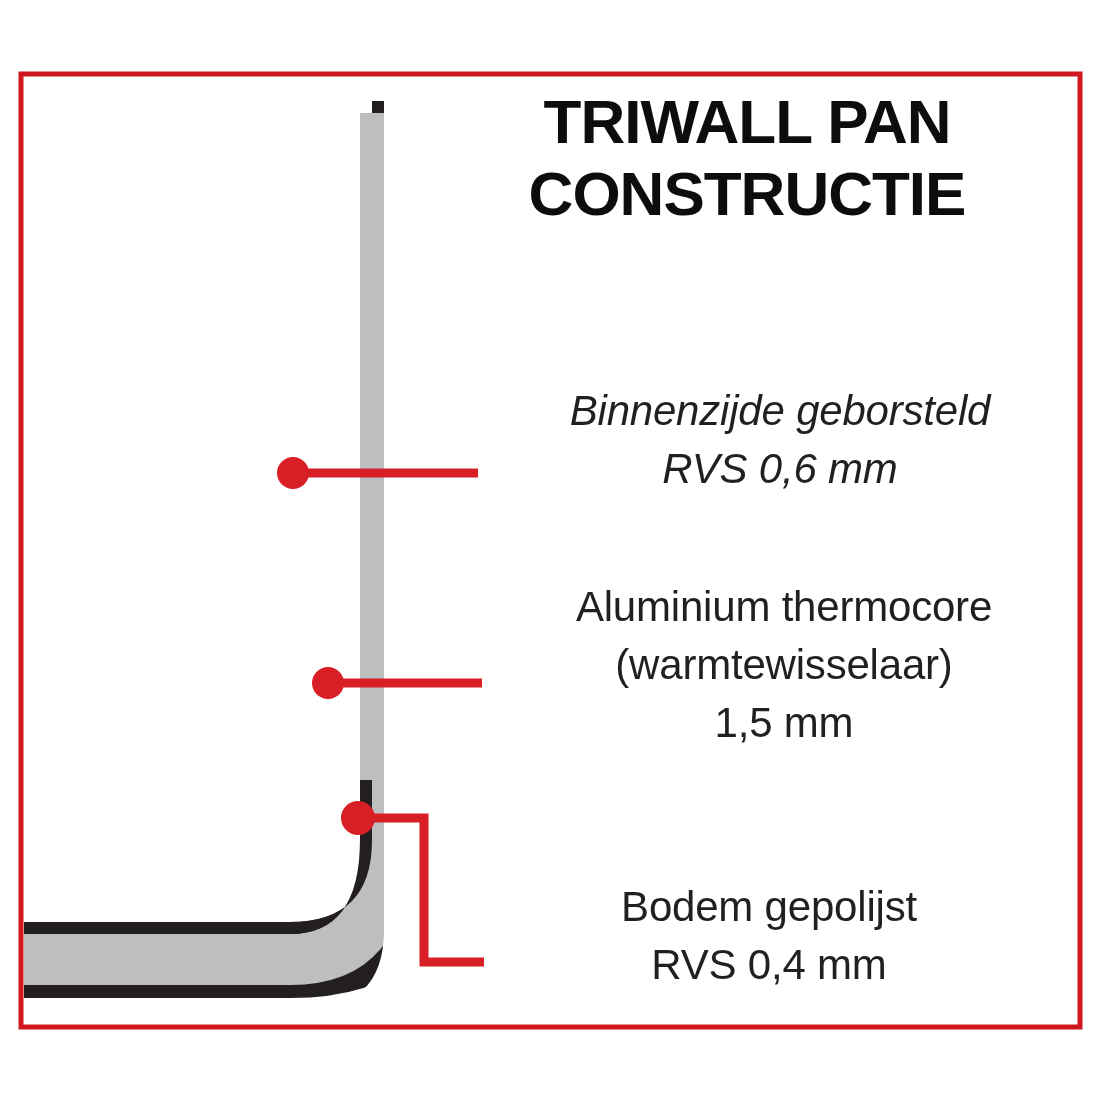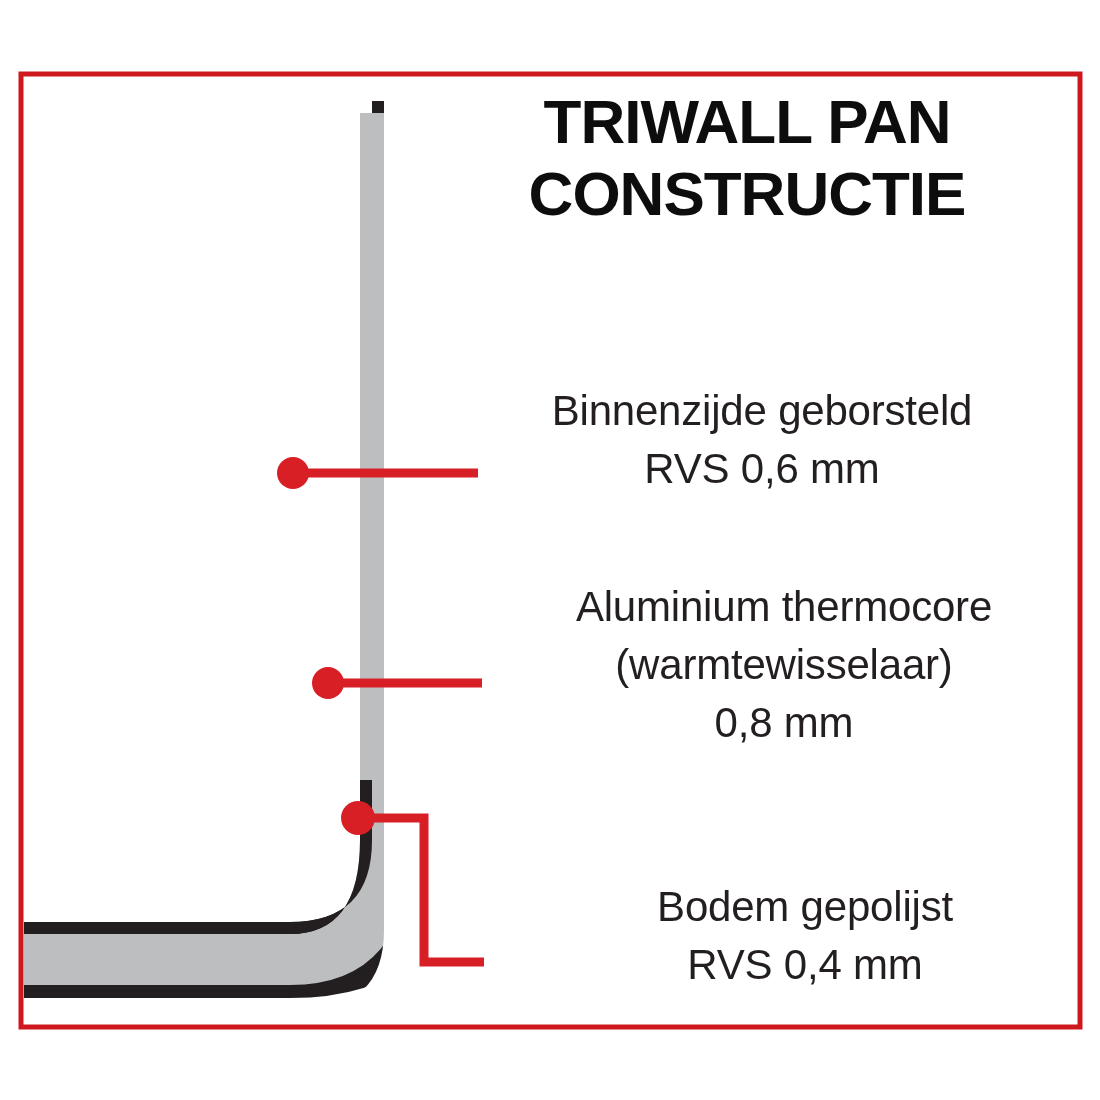--- a/index.html
+++ b/index.html
@@ -44,23 +44,23 @@
     top: 86px;
     width: 600px;
     color: #0d0d0d;
     font-family: "Liberation Sans", sans-serif;
     font-weight: 700;
     font-size: 62px;
     line-height: 72px;
     letter-spacing: -1px;
     white-space: pre-line;
   }
-  #label-inner  { left: 472px; top: 382px; width: 580px; }
+  #label-inner  { left: 490px; top: 382px; width: 580px; font-style: italic; }
   #label-core   { left: 489px; top: 578px; width: 590px; }
-  #label-bottom { left: 489px; top: 878px; width: 560px; margin-left: 36px; }
+  #label-bottom { left: 489px; top: 878px; width: 560px; }
 </style>
 </head>
 <body>
 
 <div id="infographic">
 
   <svg id="frame-svg" viewBox="0 0 1100 1100">
 
     <g>
 
@@ -131,18 +131,18 @@
   </svg>
 
   <div id="title">TRIWALL PAN
 CONSTRUCTIE</div>
 
   <div class="label-text" id="label-inner">Binnenzijde geborsteld
 RVS 0,6 mm</div>
 
   <div class="label-text" id="label-core">Aluminium thermocore
 (warmtewisselaar)
-0,8 mm</div>
+1,5 mm</div>
 
   <div class="label-text" id="label-bottom">Bodem gepolijst
 RVS 0,4 mm</div>
 
 </div>
 
 </body></html>

